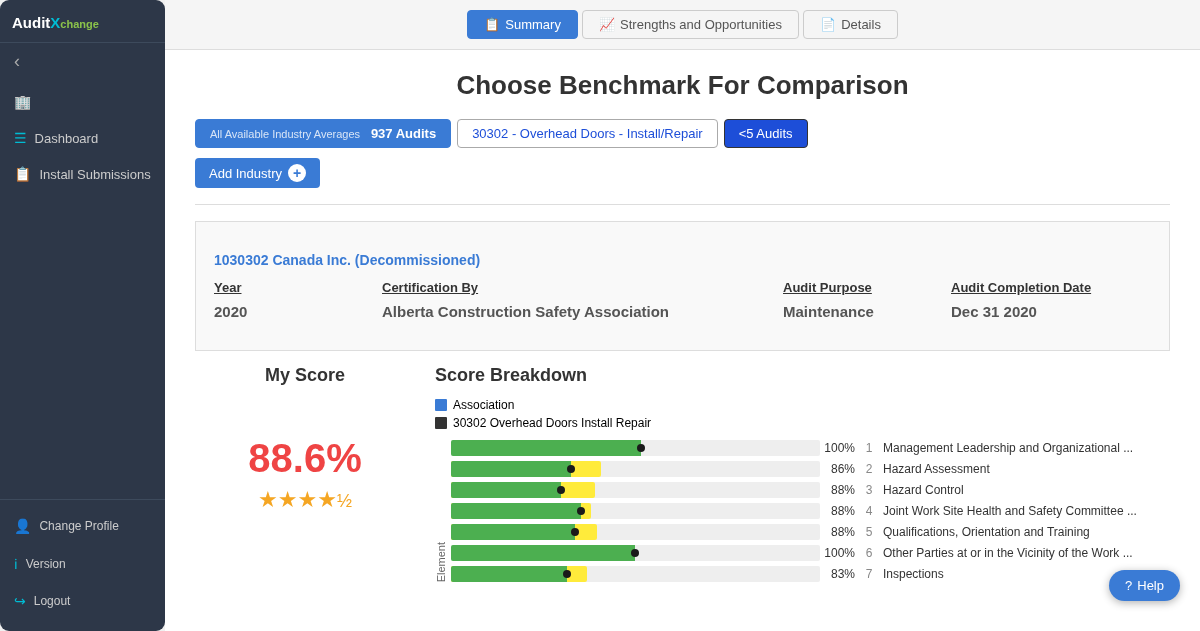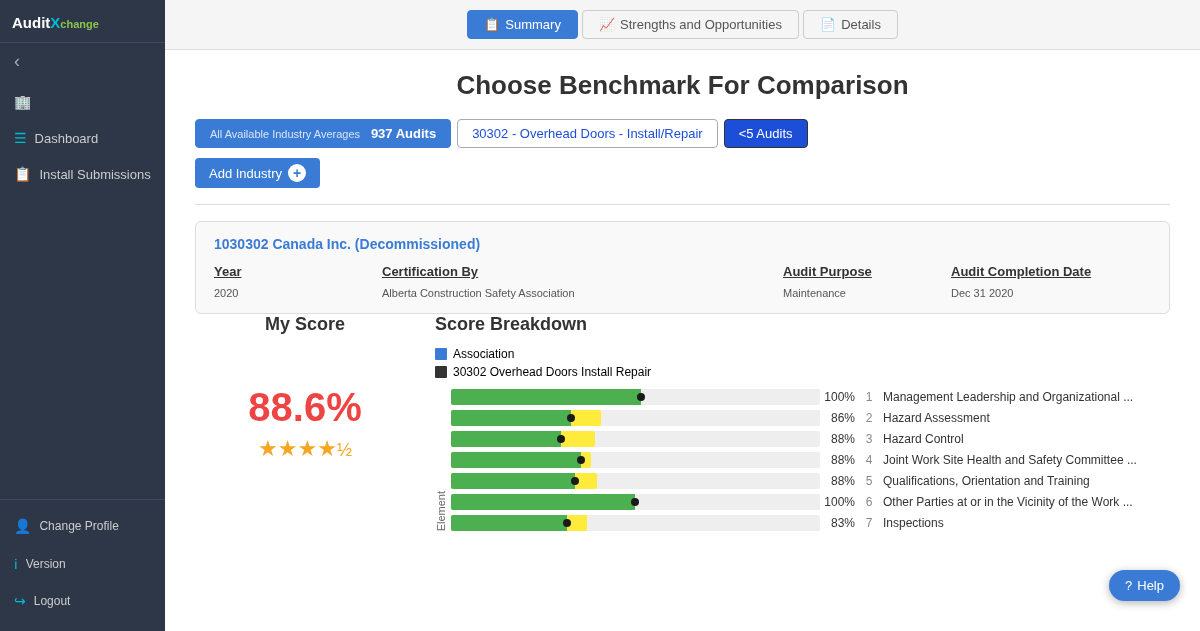--- a/index.html
+++ b/index.html
@@ -7,20 +7,21 @@
 
     
     .sidebar {
       width: 165px;
       min-width: 165px;
       background: #2d3748;
       color: #fff;
       display: flex;
       flex-direction: column;
       height: 631px;
+      border-radius: 9px;
     }
     .sidebar-logo {
       padding: 14px 12px 10px;
       border-bottom: 1px solid #3d4a5c;
     }
     .sidebar-back {
       padding: 8px 14px;
       cursor: pointer;
       font-size: 18px;
       color: #aaa;
@@ -151,43 +152,45 @@
       font-weight: bold;
     }
 
     
     .divider { border: none; border-top: 1px solid #ddd; margin: 16px 0; }
 
     
     .audit-card {
       background: #f9f9f9;
       border: 1px solid #ddd;
-      border-radius: 6px;
-      padding: 14px 18px;
+      border-radius: 0;
+      padding: 30px 18px;
+      margin-bottom: 14px;
     }
     .audit-card-title {
       font-size: 14px;
       color: #3a7bd5;
       font-weight: bold;
       margin-bottom: 12px;
     }
     .audit-details {
       display: grid;
       grid-template-columns: 160px 1fr 160px 200px;
       gap: 8px;
     }
     .audit-col-header {
       font-weight: bold;
       font-size: 13px;
       color: #333;
       text-decoration: underline;
     }
     .audit-col-value {
-      font-size: 11px;
+      font-size: 15px;
       color: #555;
+      font-weight: bold;
     }
 
     
     .score-section {
       display: flex;
       gap: 20px;
     }
     .my-score {
       width: 220px;
       min-width: 220px;

